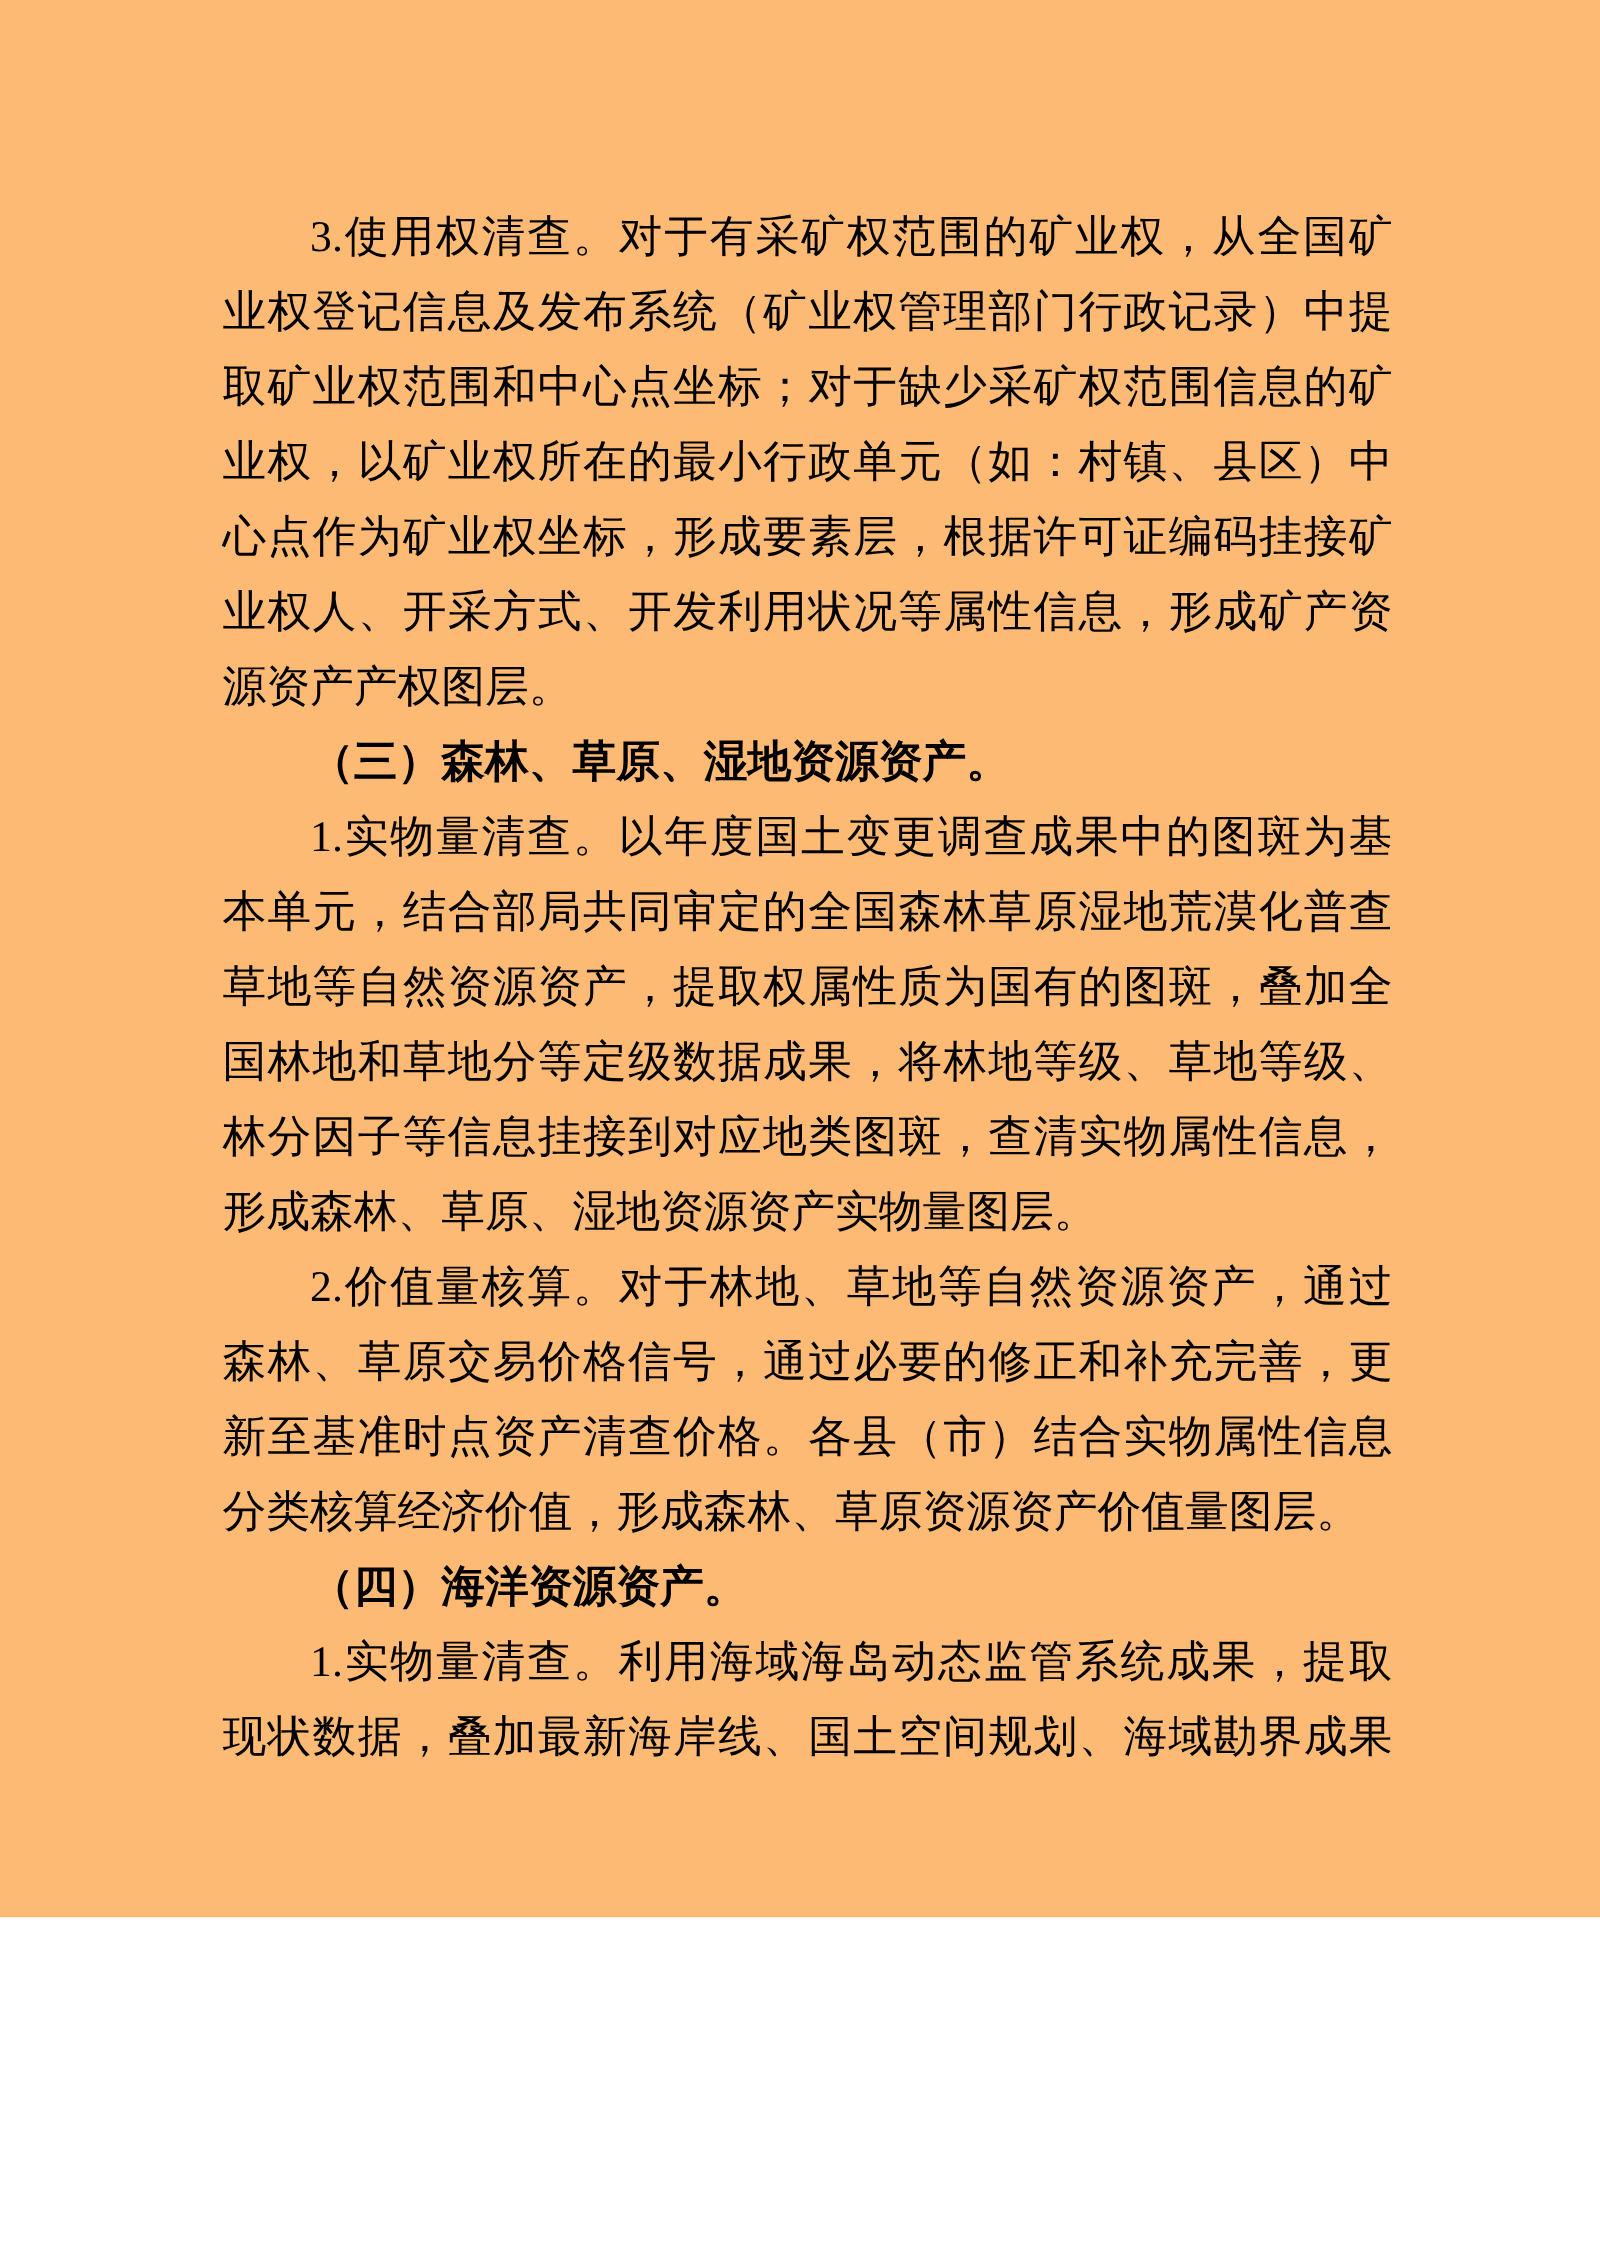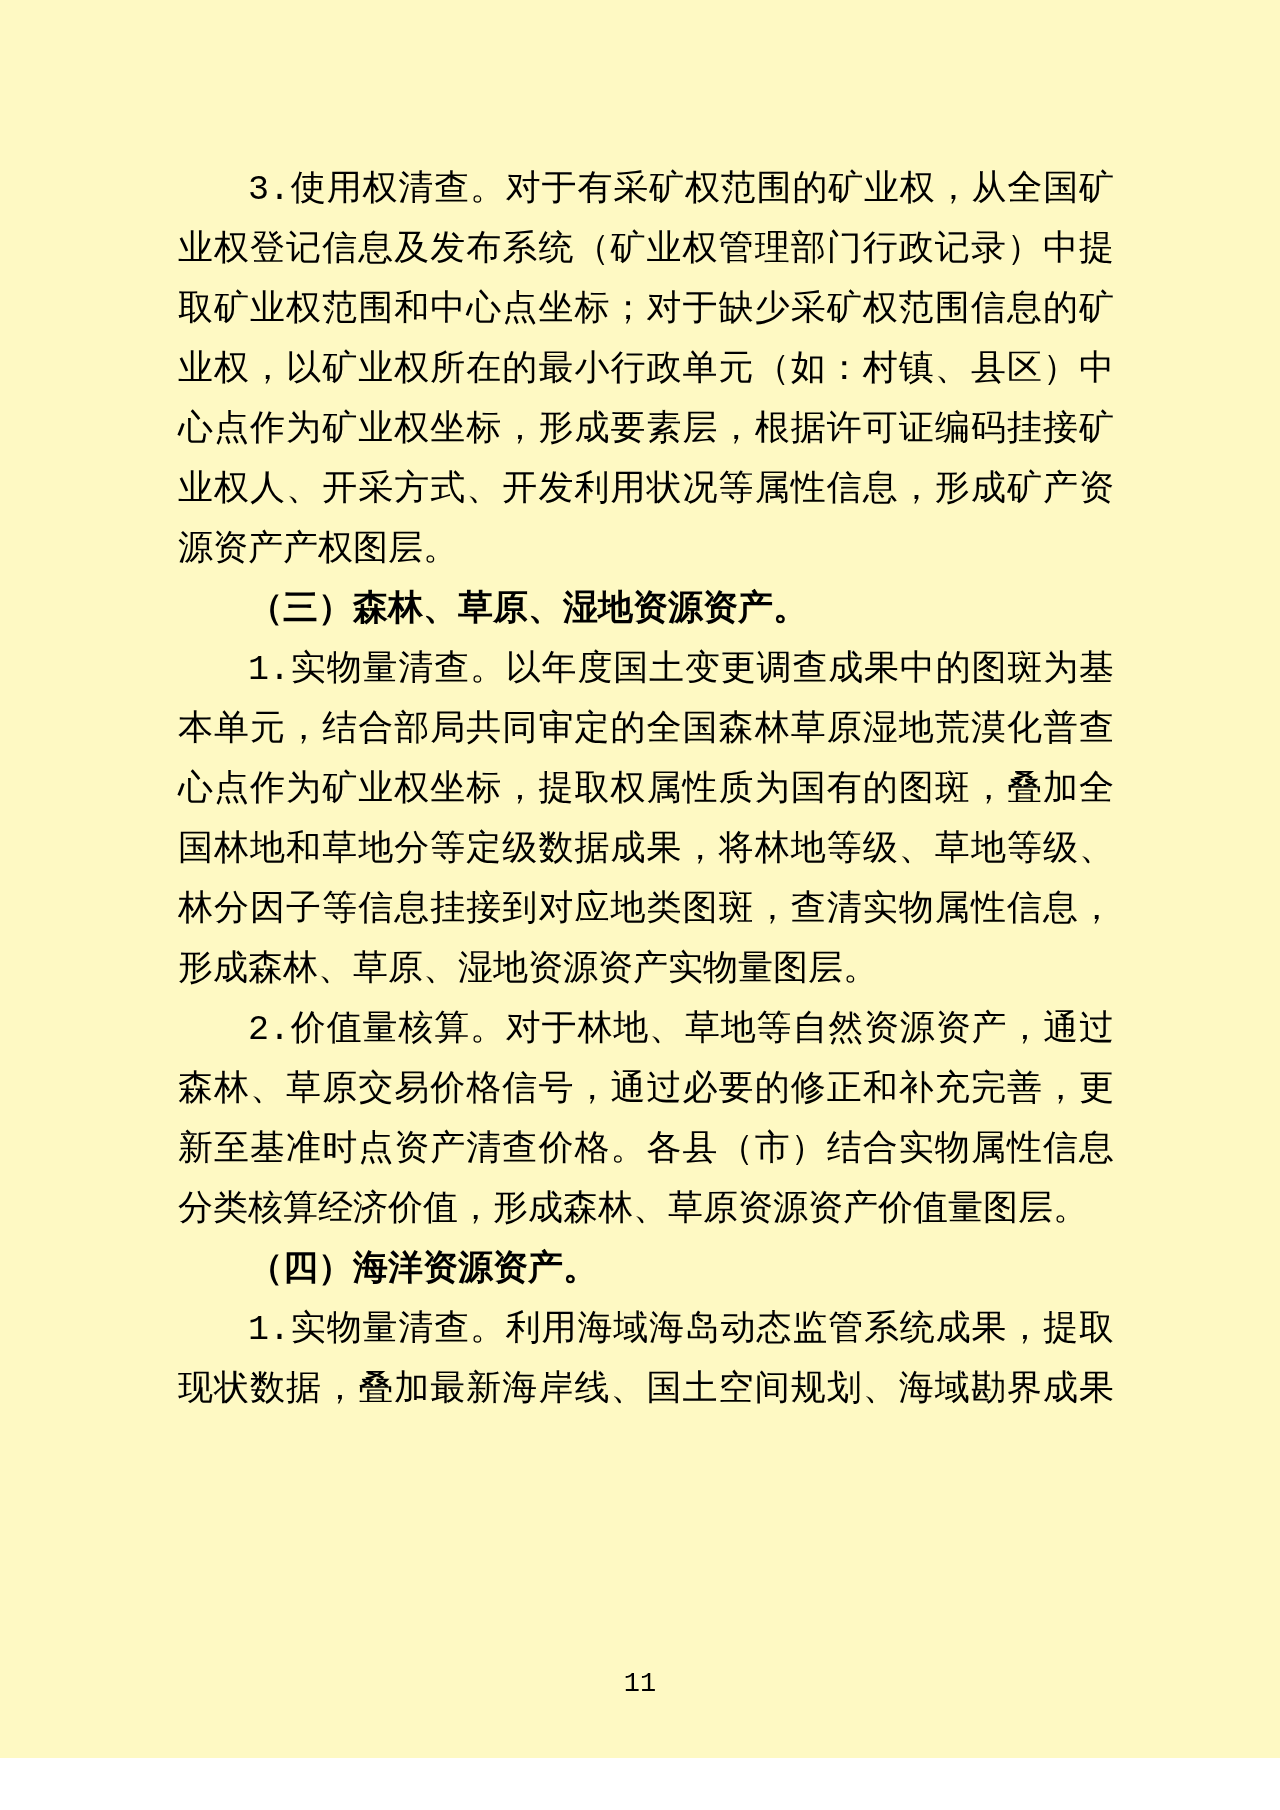--- a/index.html
+++ b/index.html
@@ -1,22 +1,22 @@
 <!DOCTYPE html>
 <html><head>
 <meta charset="utf-8">
 <style>
   html, body { margin: 0; padding: 0; background: #ffffff; }
   .page {
     position: relative;
     width: 1280px;
-    height: 1758px;
-    background: #fef9c3;
+    height: 1534px;
+    background: #fdba74;
     color: #000000;
-    font-family: Liberation Mono, monospace;
+    font-family: Liberation Serif, serif;
     overflow: hidden;
   }
   .text-block {
     position: absolute;
     left: 178px;
     top: 160px;
     width: 936px;
   }
   .line {
     font-size: 35px;
@@ -57,21 +57,21 @@
     <div class="line first">3.使用权清查。对于有采矿权范围的矿业权，从全国矿</div>
     <div class="line full">业权登记信息及发布系统（矿业权管理部门行政记录）中提</div>
     <div class="line full">取矿业权范围和中心点坐标；对于缺少采矿权范围信息的矿</div>
     <div class="line full">业权，以矿业权所在的最小行政单元（如：村镇、县区）中</div>
     <div class="line full">心点作为矿业权坐标，形成要素层，根据许可证编码挂接矿</div>
     <div class="line full">业权人、开采方式、开发利用状况等属性信息，形成矿产资</div>
     <div class="line end">源资产产权图层。</div>
     <div class="line heading">（三）森林、草原、湿地资源资产。</div>
     <div class="line first">1.实物量清查。以年度国土变更调查成果中的图斑为基</div>
     <div class="line full">本单元，结合部局共同审定的全国森林草原湿地荒漠化普查</div>
-    <div class="line full">心点作为矿业权坐标，提取权属性质为国有的图斑，叠加全</div>
+    <div class="line full">草地等自然资源资产，提取权属性质为国有的图斑，叠加全</div>
     <div class="line full">国林地和草地分等定级数据成果，将林地等级、草地等级、</div>
     <div class="line full">林分因子等信息挂接到对应地类图斑，查清实物属性信息，</div>
     <div class="line end">形成森林、草原、湿地资源资产实物量图层。</div>
     <div class="line first">2.价值量核算。对于林地、草地等自然资源资产，通过</div>
     <div class="line full">森林、草原交易价格信号，通过必要的修正和补充完善，更</div>
     <div class="line full">新至基准时点资产清查价格。各县（市）结合实物属性信息</div>
     <div class="line end">分类核算经济价值，形成森林、草原资源资产价值量图层。</div>
     <div class="line heading">（四）海洋资源资产。</div>
     <div class="line first">1.实物量清查。利用海域海岛动态监管系统成果，提取</div>
     <div class="line full">现状数据，叠加最新海岸线、国土空间规划、海域勘界成果</div>

